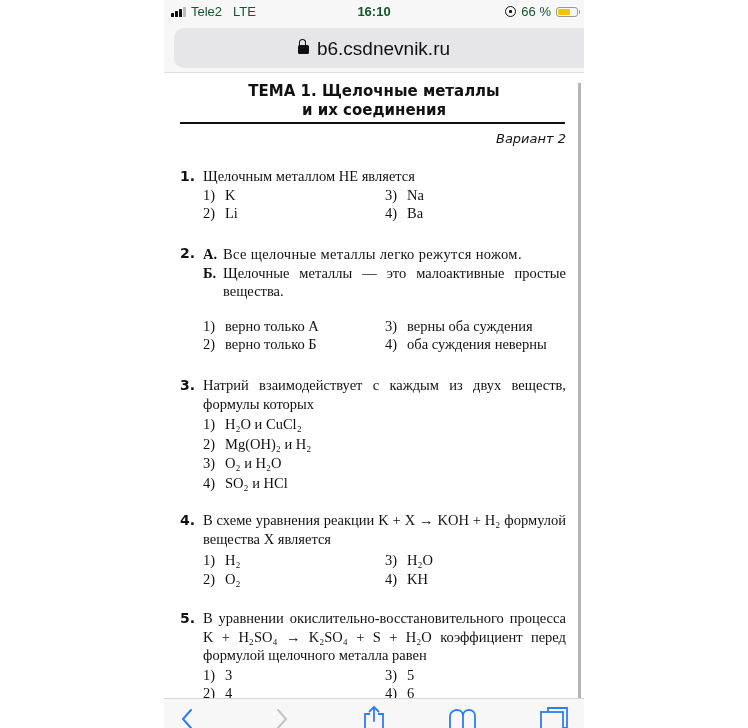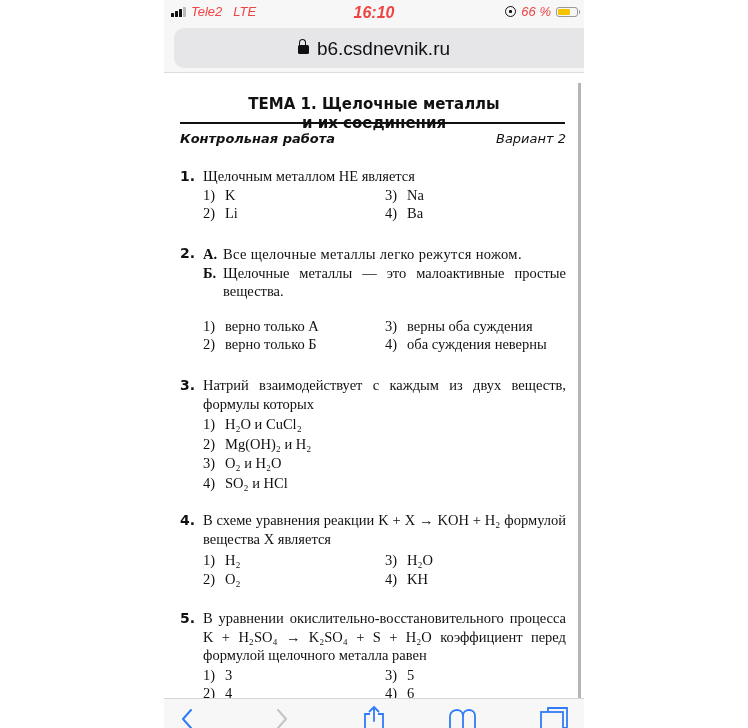--- a/index.html
+++ b/index.html
@@ -1,40 +1,40 @@
 <!DOCTYPE html>
 <html><head>
 <meta charset="utf-8">
 <style>
   html, body { margin:0; padding:0; }
   body { width:748px; height:728px; background:#ffffff; position:relative; overflow:hidden; font-family:"Liberation Sans", sans-serif; }
   .phone { position:absolute; left:164px; top:0; width:420px; height:728px; background:#ffffff; overflow:hidden; }
-  .statusbar { position:absolute; left:0; top:0; width:420px; height:24px; background:#f7f7f7; font-size:13px; color:#ef4444;font-style:italic; }
+  .statusbar { position:absolute; left:0; top:0; width:420px; height:24px; background:#f7f7f7; font-size:13px; color:#14532d; }
   .statusbar .left { position:absolute; left:7px; top:4px; display:flex; align-items:center; gap:5px; }
   .signal { display:flex; align-items:flex-end; gap:1px; height:10px; }
   .signal i { display:block; width:3px; background:#111; border-radius:0.5px; }
   .signal i.dim { background:#bbb; }
-  .statusbar .time { position:absolute; left:0; width:420px; top:4px; text-align:center; font-weight:bold; font-size:16px; }
+  .statusbar .time { position:absolute; left:0; width:420px; top:4px; text-align:center; font-weight:bold; font-size:13px; }
   .statusbar .right { position:absolute; right:6px; top:4px; display:flex; align-items:center; gap:5px;justify-content:space-between; }
   .rot { width:11px; height:11px; border:1.5px solid #111; border-radius:50%; box-sizing:border-box; position:relative; }
   .rot::after { content:""; position:absolute; left:3px; top:2.5px; width:3px; height:3px; background:#111; border-radius:1px; }
   .battery { width:22px; height:10px; border:1px solid #999; border-radius:3px; box-sizing:border-box; position:relative; padding:1px; }
   .battery .fill { height:100%; border-radius:1px; }
   .battery::after { content:""; position:absolute; right:-3px; top:2.5px; width:1.5px; height:4px; background:#999; border-radius:0 1px 1px 0; }
 
   .urlarea { position:absolute; left:0; top:24px; width:420px; height:48px; background:#f7f7f7; border-bottom:1px solid #ddd; }
   .urlbar { position:absolute; left:10px; top:4px; width:480px; height:40px; background:#e6e6e8; border-radius:10px; }
   .urlbar .urltext { position:absolute; left:0; width:400px; top:10px; text-align:center; font-size:19px; color:#111; }
   .lock { display:inline-block; width:11px; height:9px; background:#111; border-radius:1.5px; position:relative; margin-right:8px; vertical-align:1px; }
   .lock::before { content:""; position:absolute; left:1.5px; top:-6px; width:5px; height:6px; border:1.5px solid #111; border-bottom:none; border-radius:4px 4px 0 0; }
   .reload { position:absolute; right:14px; top:11px; width:18px; height:18px; }
 
   .page { position:absolute; left:0; top:73px; width:420px; height:625px; background:#fff; }
   .vline { position:absolute; left:414px; top:10px; width:3px; height:615px; background:#b5b5b5; }
-  .title { position:absolute; left:0; width:420px; top:22px; text-align:center; font-family:"DejaVu Sans", sans-serif; font-weight:bold; font-size:15px; line-height:19px; color:#111; }
+  .title { position:absolute; left:0; width:420px; top:9px; text-align:center; font-family:"DejaVu Sans", sans-serif; font-weight:bold; font-size:15px; line-height:19px; color:#111; }
   .hrule { position:absolute; left:16px; top:49px; width:385px; height:2px; background:#111; }
   .subhead { position:absolute; left:16px; top:58px; width:386px; font-family:"DejaVu Sans", sans-serif; font-size:13px; font-style:italic; color:#111; }
   .subhead .l { font-weight:bold; }
   .subhead .r { position:absolute; right:0; top:0; }
 
   .q { position:absolute; left:16px; width:386px; font-family:"Liberation Serif", serif; font-size:14.5px; color:#111; line-height:18.5px; }
   .q .num { position:absolute; left:0; top:0; font-family:"DejaVu Sans", sans-serif; font-weight:bold; font-size:14px; }
   .q .text { margin-left:23px; text-align:justify; }
   .q .stmt { margin-left:23px; display:flex; }
   .q .stmt .lbl { width:20px; flex:none; font-weight:bold; }
@@ -86,21 +86,20 @@
 
   <div class="page">
     <div class="vline"></div>
 
     <div class="title">
       <div>ТЕМА 1. Щелочные металлы</div>
       <div>и их соединения</div>
     </div>
     <div class="hrule"></div>
     <div class="subhead">
-      <span class="l">Контрольная работа</span>
       <span class="r">Вариант 2</span>
     </div>
 
     <div class="q" style="top:94px">
       <span class="num">1.</span>
       <div class="text">Щелочным металлом НЕ является</div>
       <div class="opts2">
         <div class="opt"><span class="n">1)</span><span>K</span></div>
         <div class="opt"><span class="n">3)</span><span>Na</span></div>
         <div class="opt"><span class="n">2)</span><span>Li</span></div>

